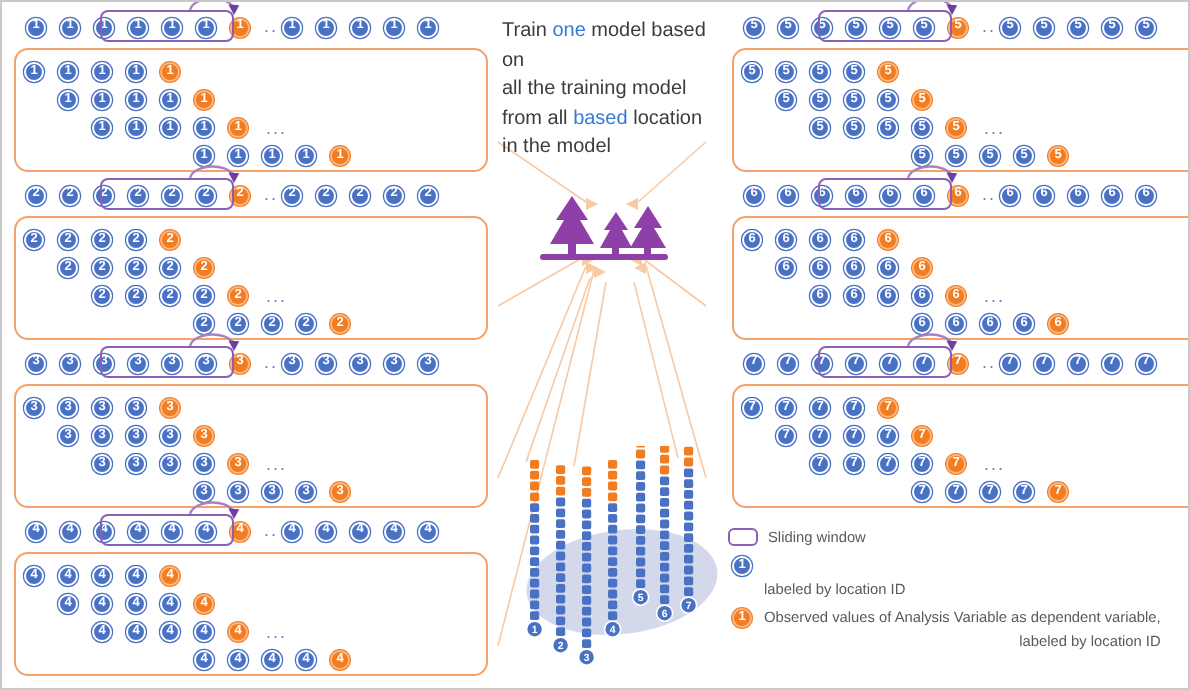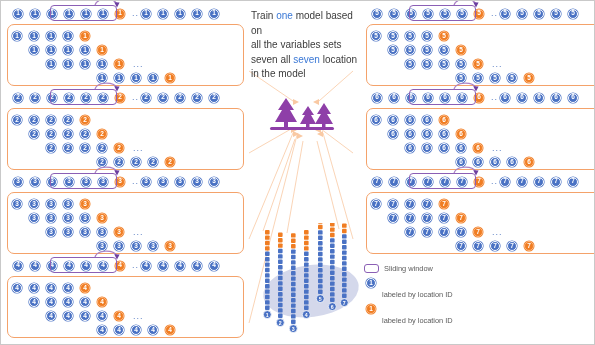--- a/index.html
+++ b/index.html
@@ -124,22 +124,22 @@
       <polygon points="292,130 298,133 292,136"></polygon>
       <polygon points="296,132 302,135 296,138"></polygon>
       <polygon points="318,98 312,101 318,104"></polygon>
       <polygon points="320,126 314,129 320,132"></polygon>
       <polygon points="322,130 316,133 322,136"></polygon>
     </g>
   </svg>
 
   <div id="center-text">
     <span>Train </span><span class="hl">one</span><span> model based on</span><br>
-    <span>all the variables sets</span><br>
-    <span>seven all </span><span class="hl">seven</span><span> location</span><br>
+    <span>all the training model</span><br>
+    <span>from all </span><span class="hl">based</span><span> location</span><br>
     <span>in the model</span>
   </div>
 
   <svg id="forest" viewBox="0 0 72 40" xmlns="http://www.w3.org/2000/svg">
     <g fill="#8e3fa8">
       <polygon points="20,2 28,14 24,14 31,26 9,26 16,14 12,14"></polygon>
       <rect x="18" y="25" width="4" height="8"></rect>
       <polygon points="42,10 48,19 45,19 50,28 34,28 39,19 36,19"></polygon>
       <rect x="40" y="27" width="3.5" height="6"></rect>
       <polygon points="58,7 65,18 61,18 67,28 49,28 55,18 51,18"></polygon>
@@ -304,21 +304,21 @@
     <div class="lg-row">
       <div class="cell c-blue lg-dot">1</div>
       <div class="lg-txt">
         <br>
         <span>labeled by location ID</span>
       </div>
     </div>
     <div class="lg-row">
       <div class="cell c-orange lg-dot">1</div>
       <div class="lg-txt">
-        <br>
+        <span>Observed values of Analysis Variable as dependent variable,</span><br>
         <span>labeled by location ID</span>
       </div>
     </div>
   </div>
 
   <div id="panels-host">
       <div class="panel-group lg-left" style="top: 4px;">
         <div class="stream">
           <div class="cell c-blue">1</div>
           <div class="cell c-blue">1</div>

